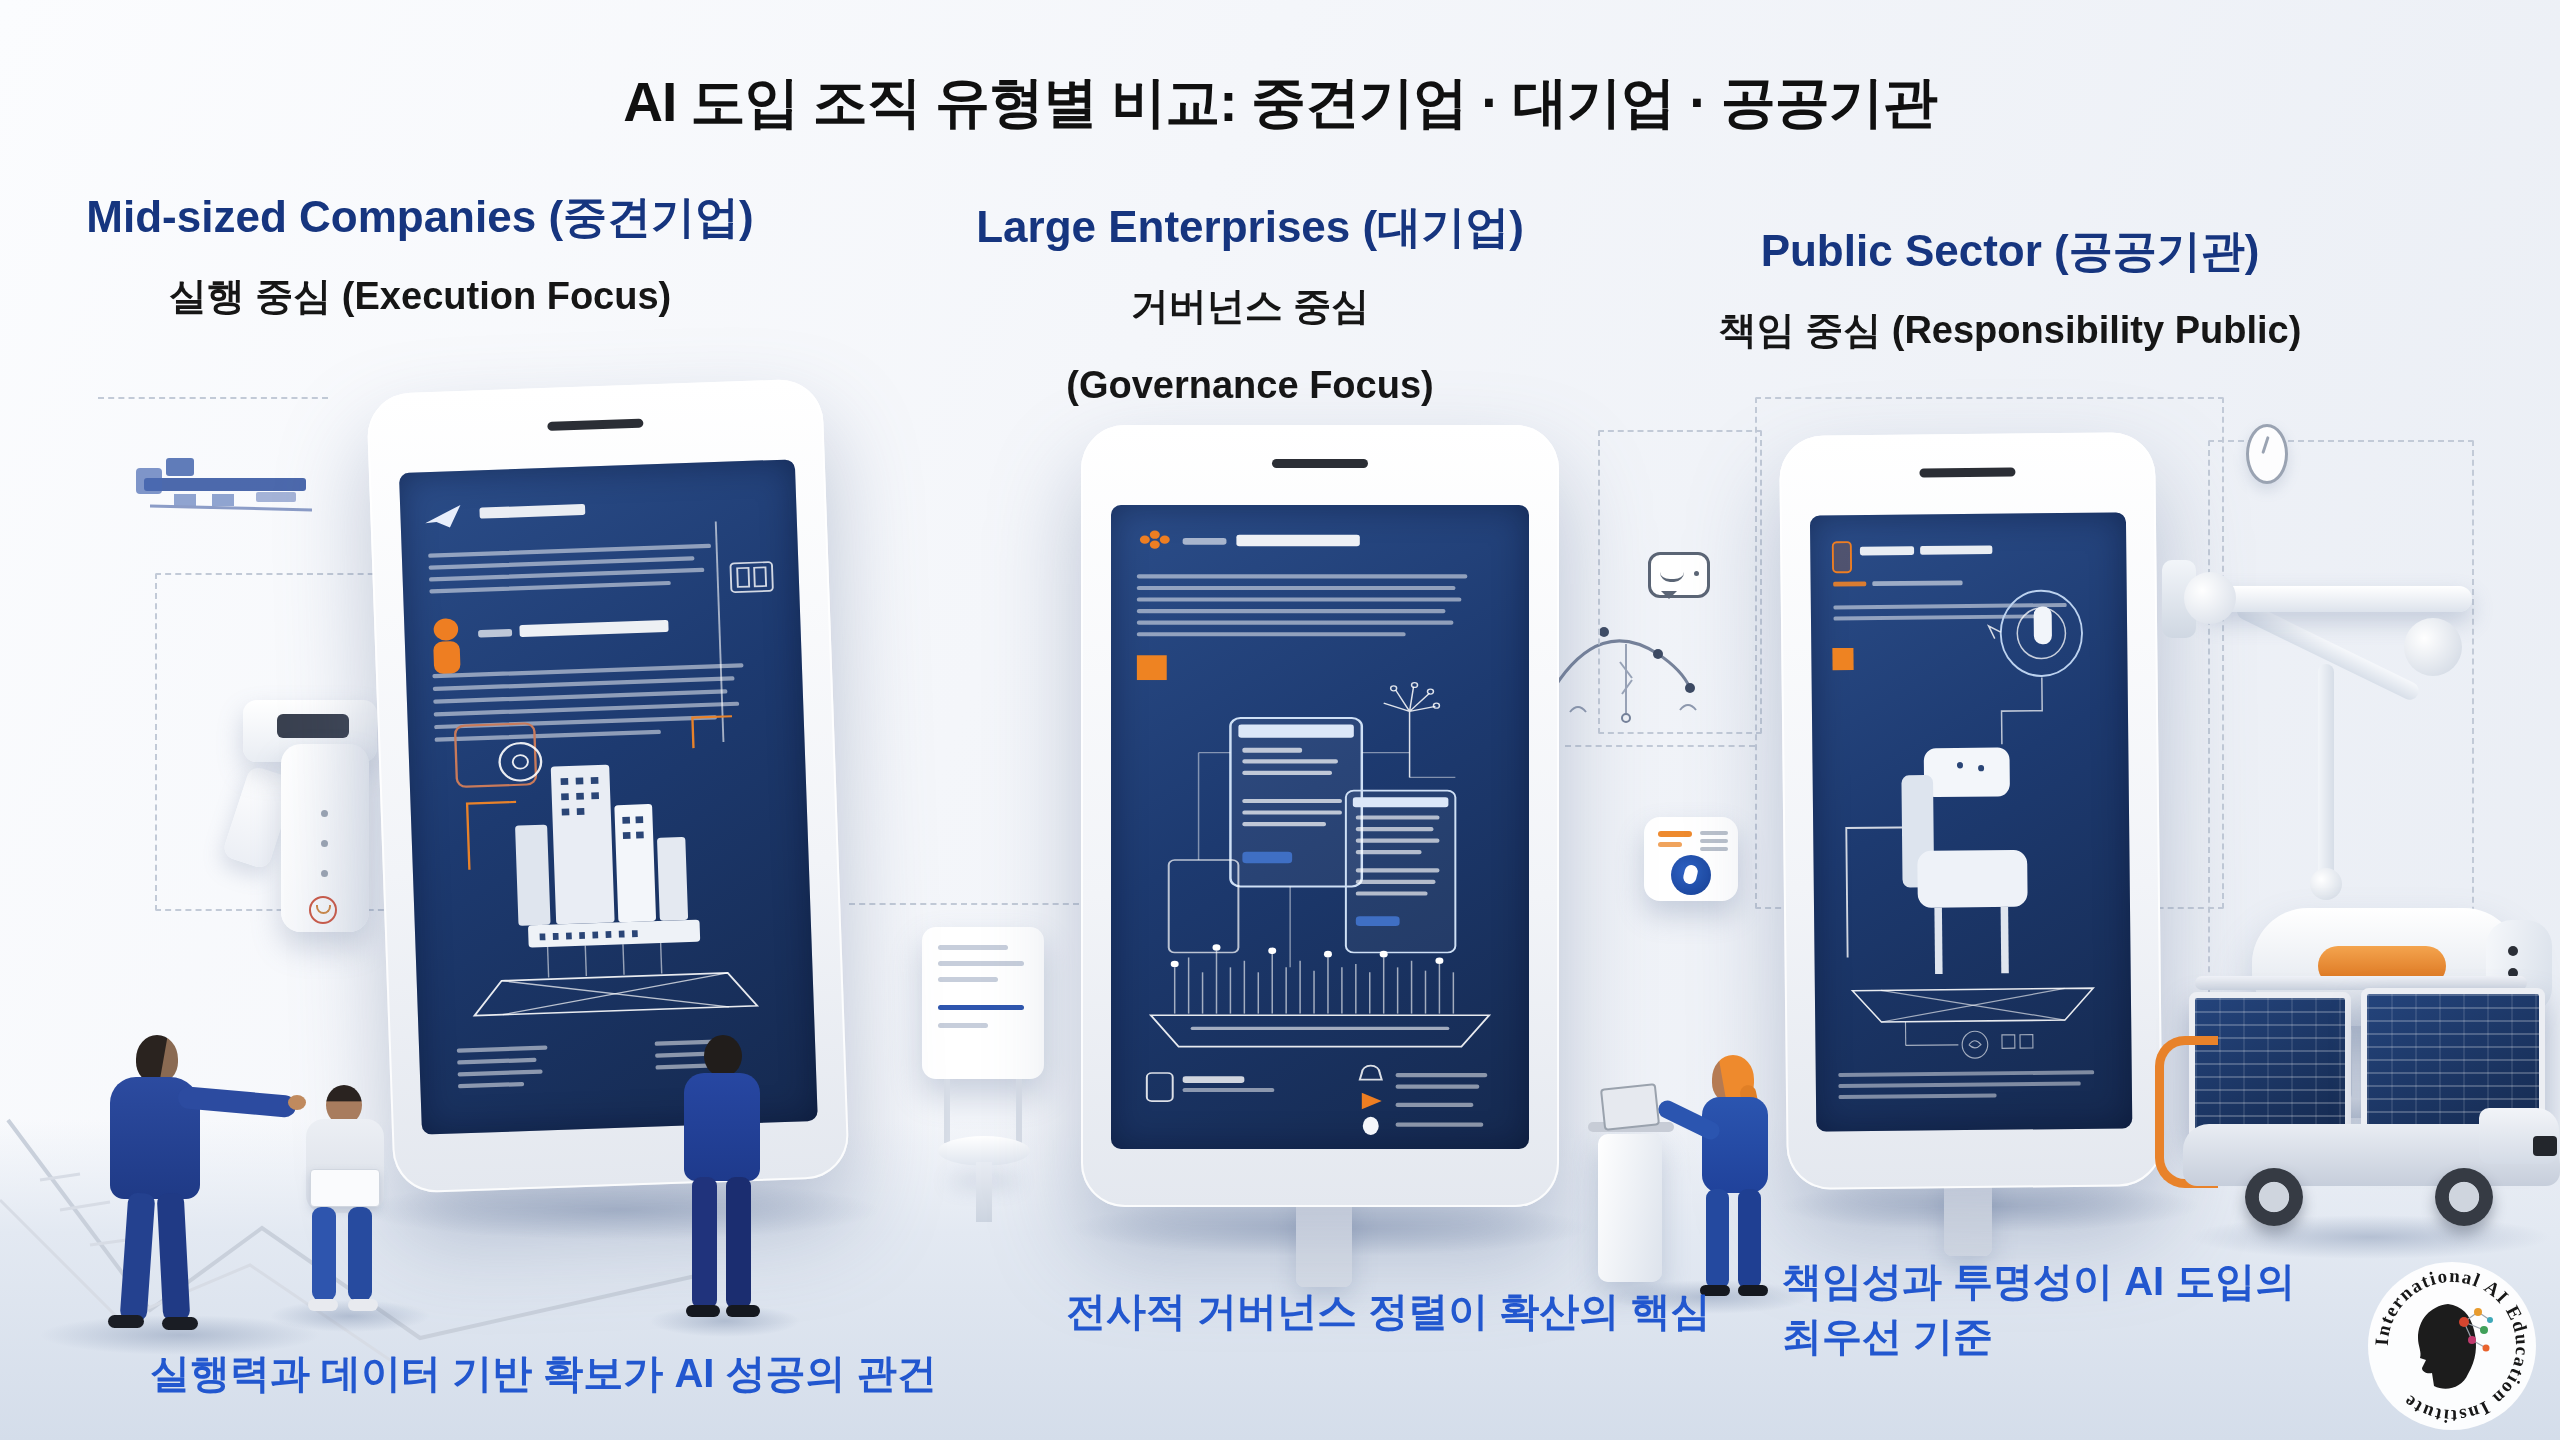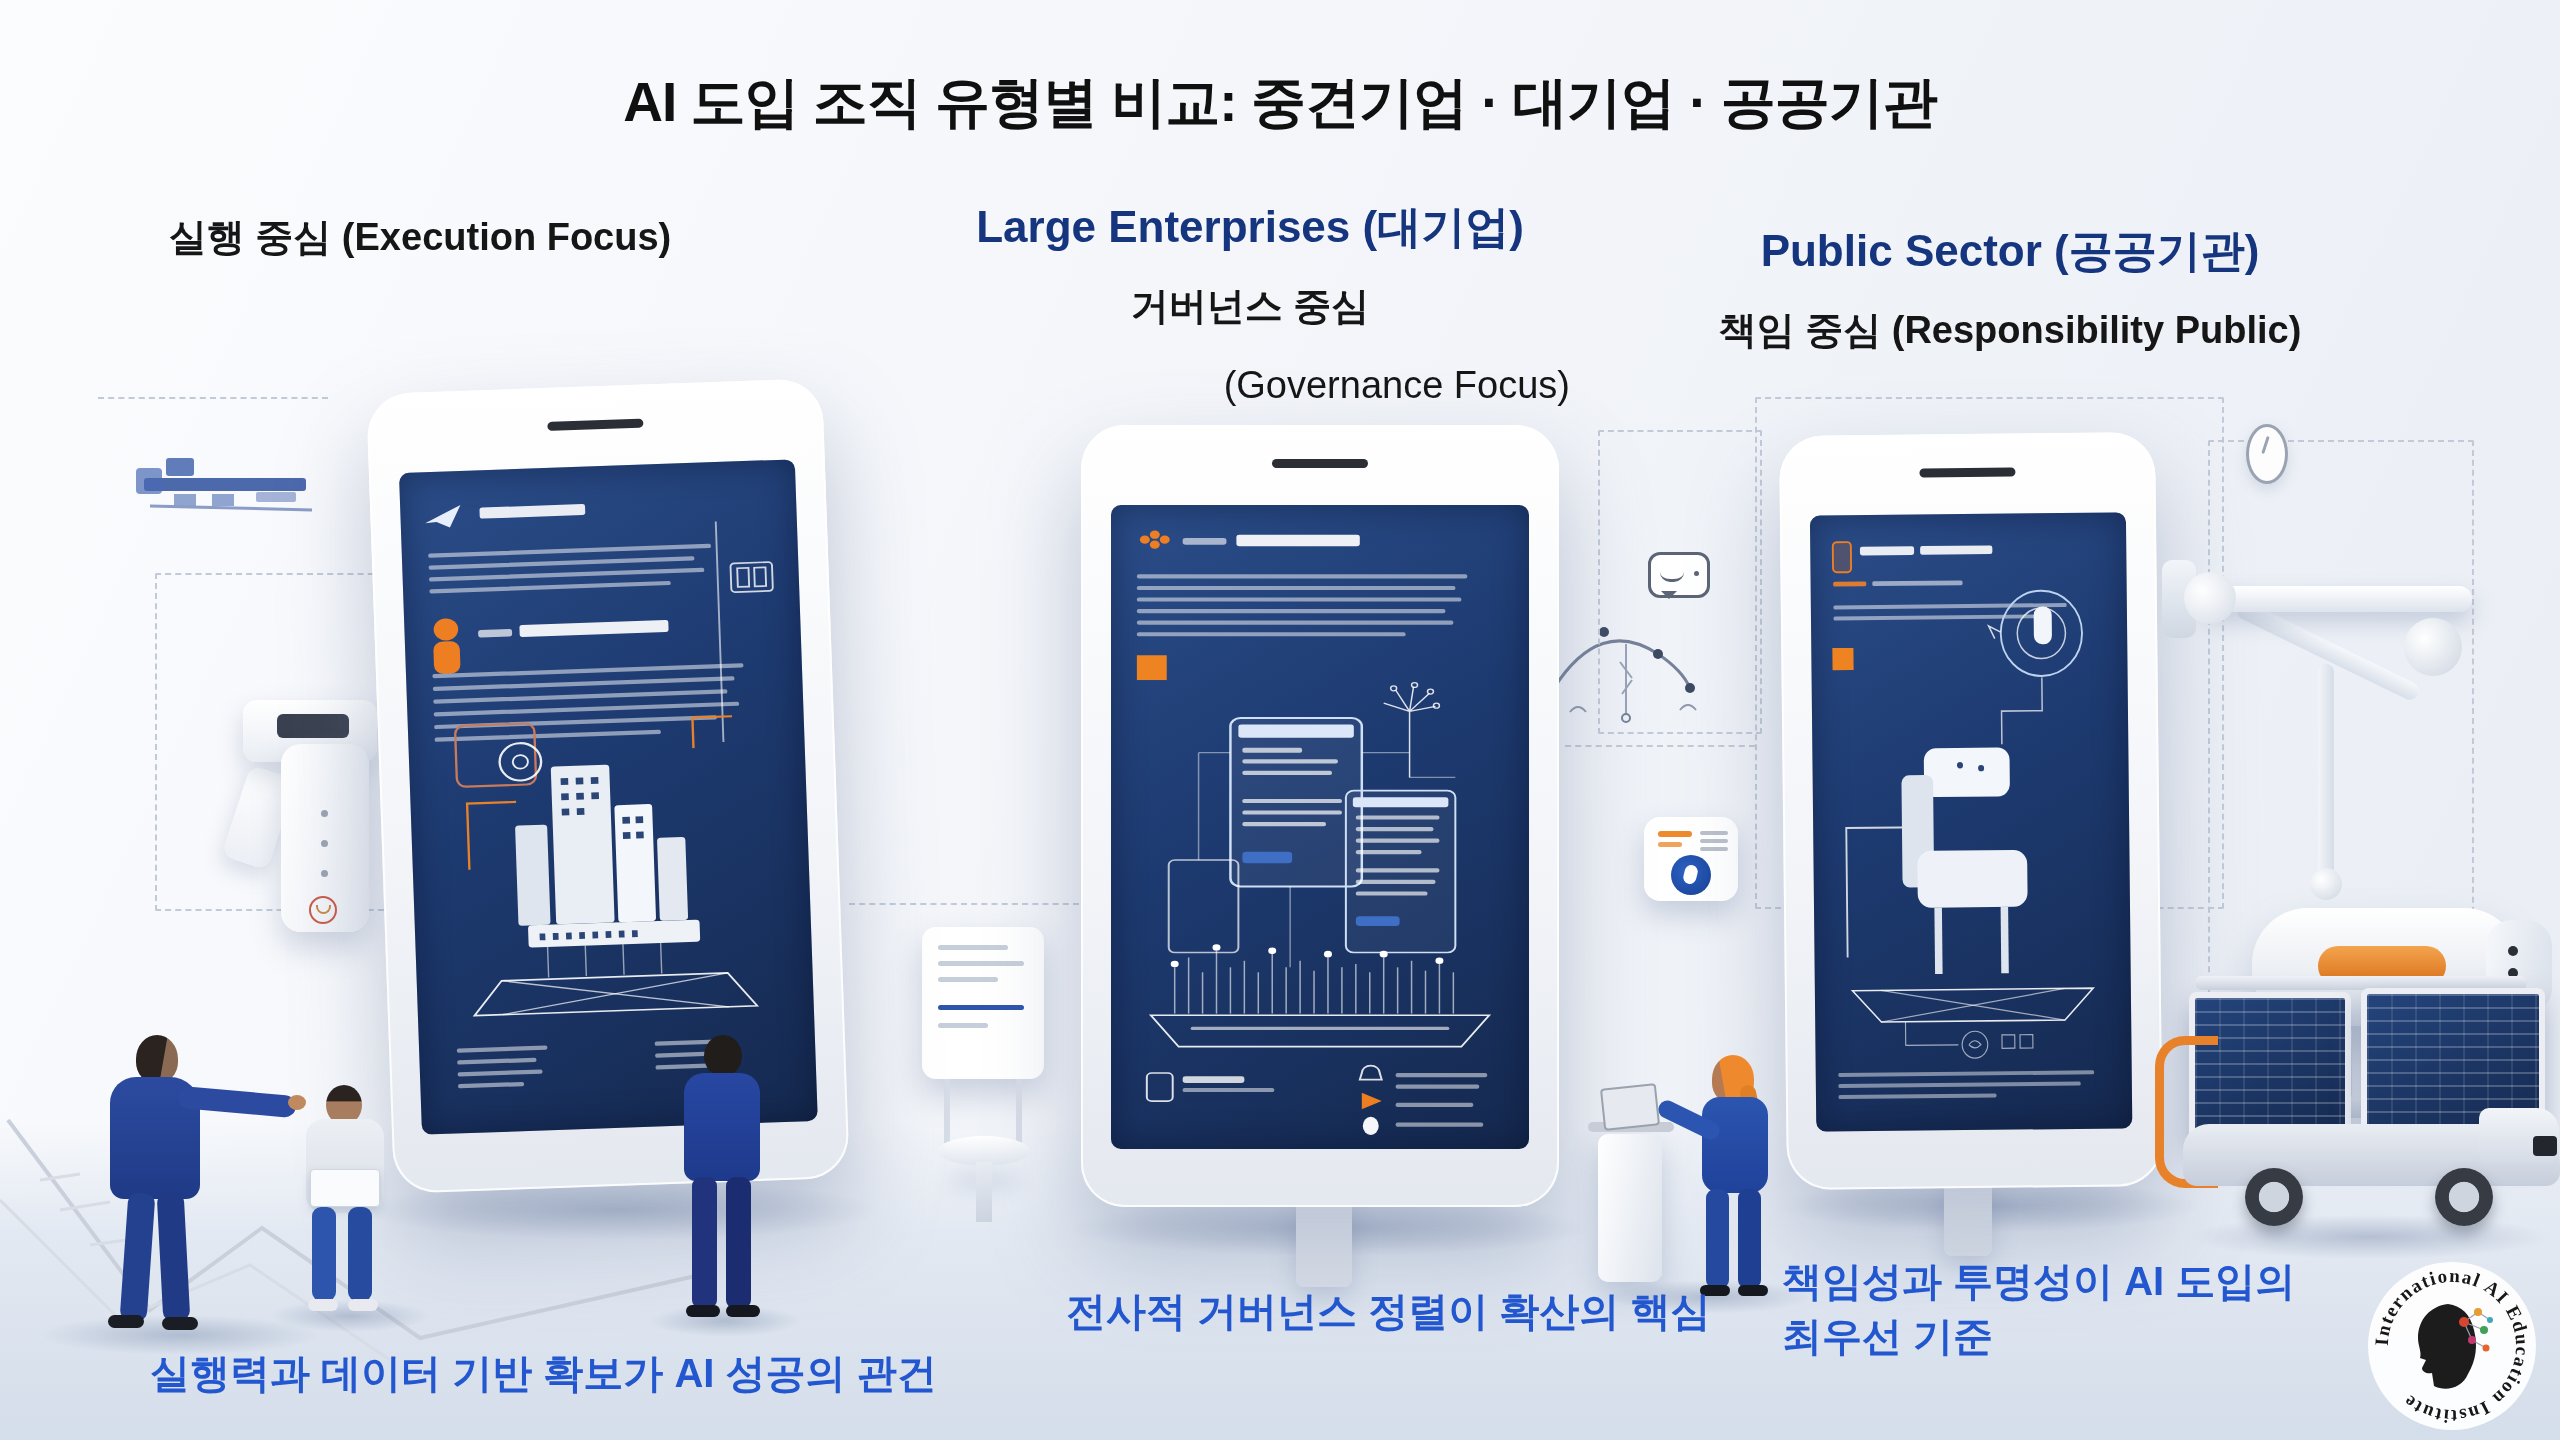--- a/index.html
+++ b/index.html
@@ -7,21 +7,21 @@
     font-family:"Liberation Sans",sans-serif;
     background:linear-gradient(115deg,#fbfcfe 0%,#f4f6fa 40%,#e9edf4 100%);}
   .floor{position:absolute;left:0;right:0;top:1120px;height:320px;
     background:linear-gradient(180deg,rgba(238,242,248,0) 0%,#e3e9f2 35%,#d4ddea 100%);}
   
   .title{position:absolute;top:66px;left:0;width:100%;text-align:center;
     font-size:55px;font-weight:800;color:#101010;letter-spacing:-1px;}
   .colhead{position:absolute;text-align:center;}
   .colhead .ct{font-size:44px;font-weight:800;color:#16357f;}
   .colhead .cs{font-size:38px;font-weight:600;color:#161616;margin-top:24px;}
-  .colhead .cs2{font-size:38px;font-weight:400;color:#161616;margin-top:32px;text-align:right;}
+  .colhead .cs2{font-size:38px;font-weight:700;color:#161616;margin-top:32px;}
   .c1{left:70px;top:188px;width:700px;}
   .c2{left:930px;top:198px;width:640px;}
   .c3{left:1710px;top:222px;width:600px;}
   .caption{position:absolute;font-size:40px;font-weight:700;color:#2257cf;line-height:1.38;}
   .cap1{left:150px;top:1346px;width:860px;text-align:left;}
   .cap2{left:1066px;top:1284px;width:660px;text-align:left;}
   .cap3{left:1782px;top:1254px;width:640px;text-align:left;}
   
   .tablet{position:absolute;background:linear-gradient(180deg,#ffffff 0%,#f2f4f8 60%,#e4e8ef 100%);
     border-radius:44px;box-shadow:0 45px 90px rgba(96,116,152,.38),inset 0 0 0 2px rgba(255,255,255,.85);}
@@ -156,20 +156,21 @@
   <div class="dash" style="left:1598px;top:430px;width:160px;height:300px;"></div>
   <div class="dash" style="left:1755px;top:397px;width:465px;height:508px;"></div>
   <div class="dash" style="left:2208px;top:440px;width:262px;height:568px;"></div>
   <div class="dashline" style="left:849px;top:903px;width:230px;"></div>
   <div class="dashline" style="left:98px;top:397px;width:230px;"></div>
   <div class="dashline" style="left:1565px;top:745px;width:190px;"></div>
 
   <div class="title">AI 도입 조직 유형별 비교: 중견기업 · 대기업 · 공공기관</div>
 
   <div class="colhead c1">
+    <div class="ct">Mid-sized Companies (중견기업)</div>
     <div class="cs">실행 중심 (Execution Focus)</div>
   </div>
   <div class="colhead c2">
     <div class="ct">Large Enterprises (대기업)</div>
     <div class="cs">거버넌스 중심</div>
     <div class="cs2">(Governance Focus)</div>
   </div>
   <div class="colhead c3">
     <div class="ct">Public Sector (공공기관)</div>
     <div class="cs">책임 중심 (Responsibility Public)</div>

